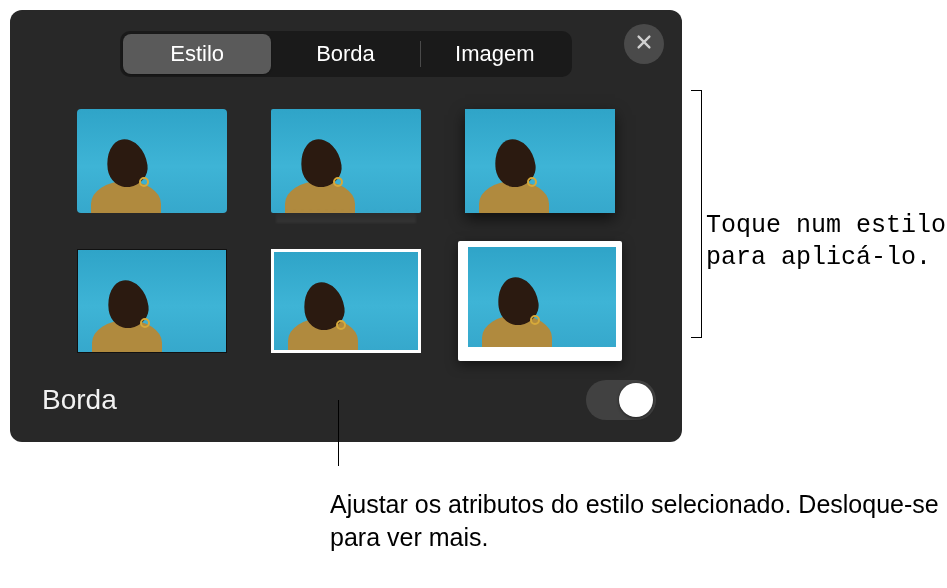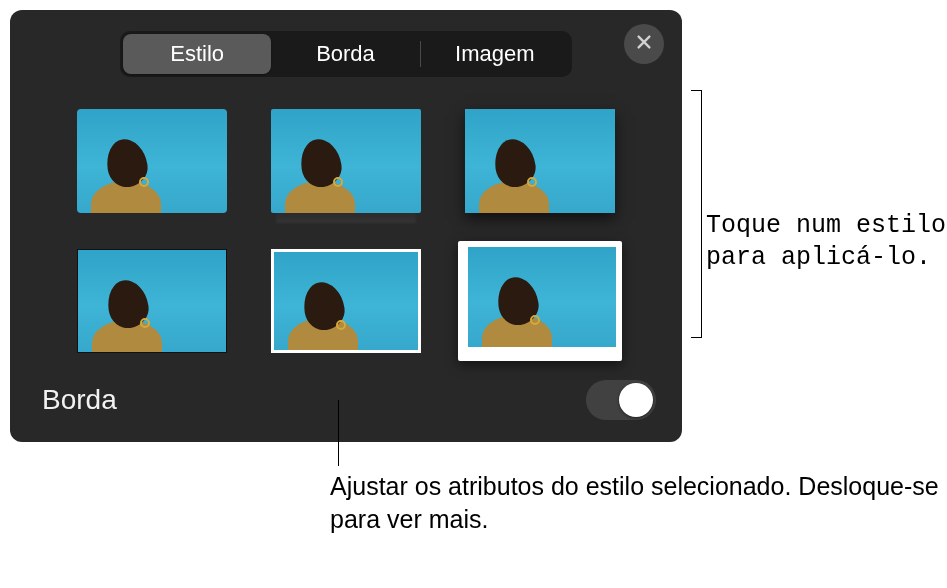--- a/index.html
+++ b/index.html
@@ -181,21 +181,21 @@
       width:10px; height:1px;
       background:#000;
     }
     .bracket-right::before { top:0; }
     .bracket-right::after { bottom:0; }
 
     
     .callout-bottom {
       position: absolute;
       left: 330px;
-      top: 470px;
+      top: 488px;
       font-size: 25px;
       line-height: 1.3;
       color: #000;
     }
     .leader-bottom {
       position: absolute;
       left: 338px;
       top: 400px;
       width: 1px;
       height: 66px;

